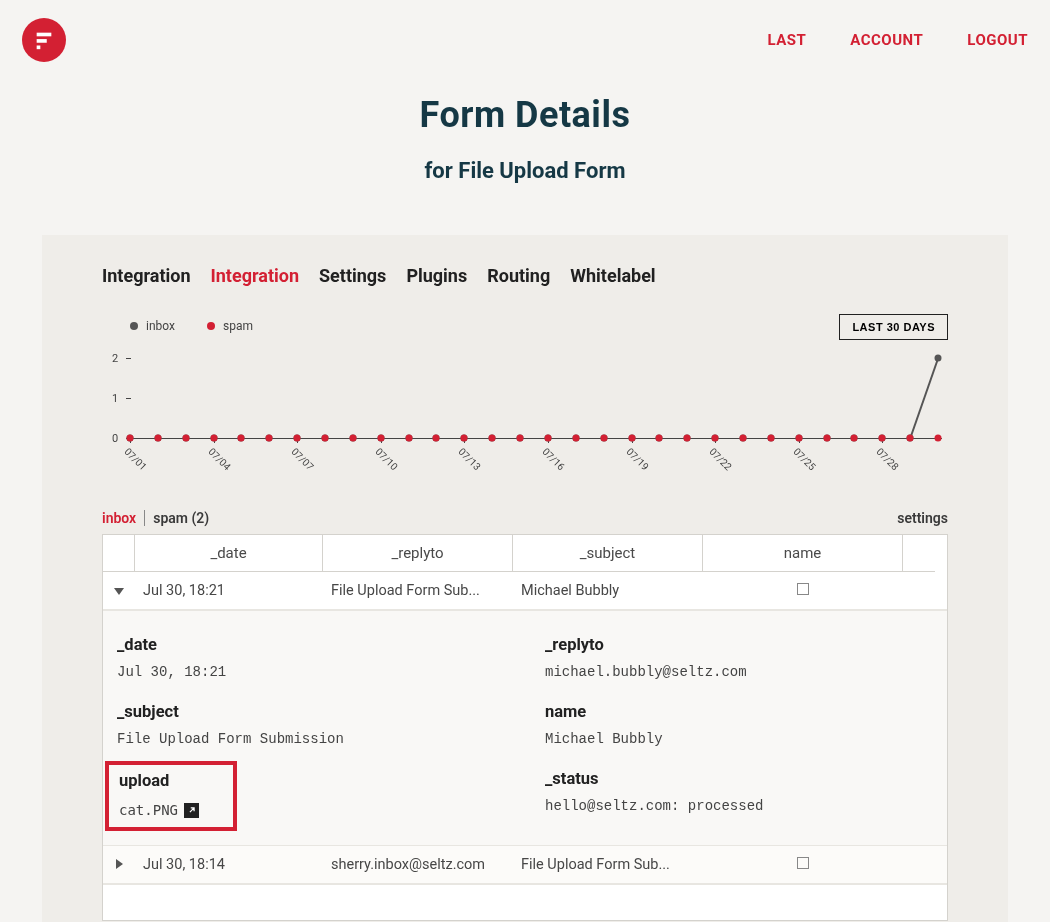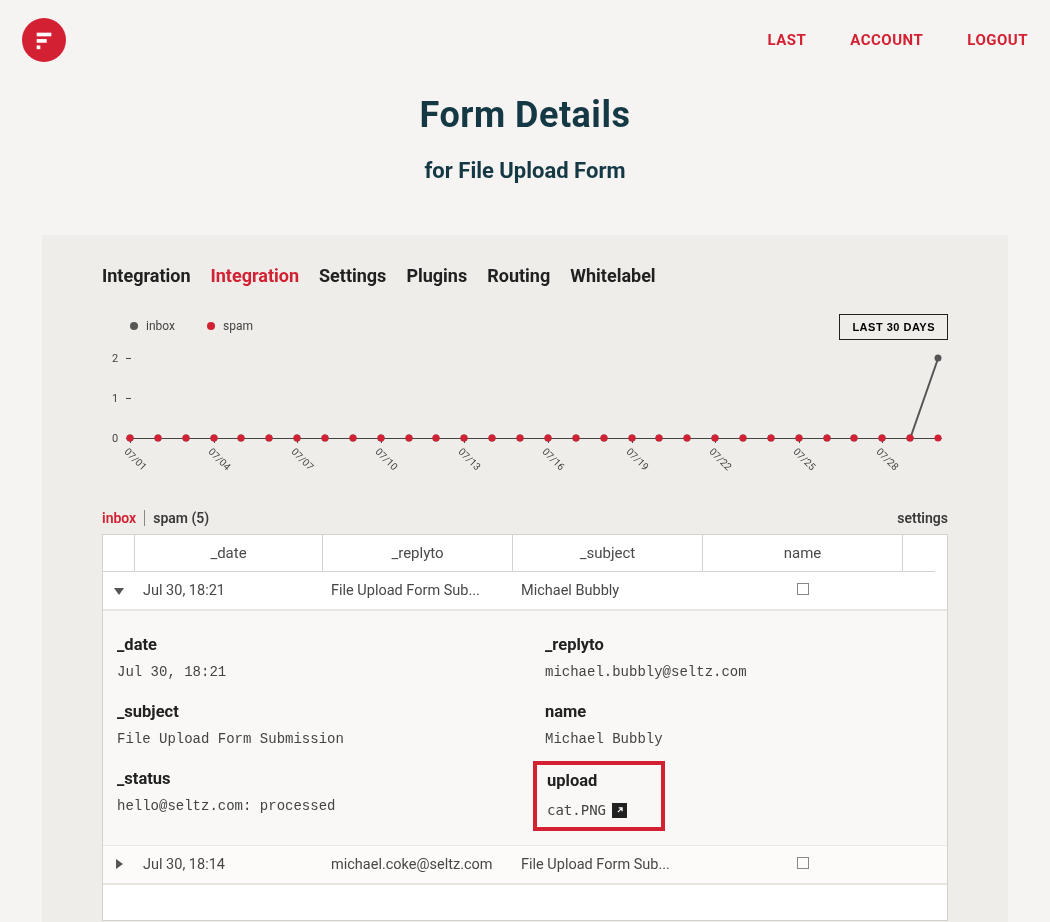--- a/index.html
+++ b/index.html
@@ -401,21 +401,21 @@
         <div class="datapoint" style="left: 780.276px; top: 86px; background: rgb(211, 32, 51);"></div>
         <div class="datapoint" style="left: 808.138px; top: 86px; background: rgb(211, 32, 51);"></div>
         <div class="datapoint" style="left: 836px; top: 86px; background: rgb(211, 32, 51);"></div>
       </div>
   </div>
 
   <div class="sub-tabs">
     <div class="left">
       <a class="active">inbox</a>
       <span class="vdiv"></span>
-      <a class="inactive">spam (5)</a>
+      <a class="inactive">spam (2)</a>
     </div>
     <a class="settings">settings</a>
   </div>
 
   <div class="grid">
     <div class="grid-header">
       <div class="cell"></div>
       <div class="cell">_date</div>
       <div class="cell">_replyto</div>
       <div class="cell">_subject</div>
@@ -440,44 +440,44 @@
         <h4>_replyto</h4>
         <p>michael.bubbly@seltz.com</p>
       </div>
       <div class="field">
         <h4>_subject</h4>
         <p>File Upload Form Submission</p>
       </div>
       <div class="field">
         <h4>name</h4>
         <p>Michael Bubbly</p>
-      </div>
-      <div class="field">
-        <h4>_status</h4>
-        <p>hello@seltz.com: processed</p>
       </div>
       <div class="field">
         <div class="upload-hl">
           <h4>upload</h4>
           <span class="upload-link">
             <span>cat.PNG</span>
             <span class="ext-icon">
               <svg viewBox="0 0 24 24" stroke="#fff" stroke-width="3" fill="none">
                   <path d="M7 17 L17 7 M9 7 H17 V15"></path>
                 </svg>
             </span>
           </span>
         </div>
       </div>
+      <div class="field">
+        <h4>_status</h4>
+        <p>hello@seltz.com: processed</p>
+      </div>
     </div>
 
     <div class="grid-row">
       <div class="cell" style="text-align:center"><span class="rc-triangle right"></span></div>
       <div class="cell">Jul 30, 18:14</div>
-      <div class="cell">michael.coke@seltz.com</div>
+      <div class="cell">sherry.inbox@seltz.com</div>
       <div class="cell">File Upload Form Sub...</div>
       <div class="cell" style="text-align:center"><span class="checkbox"></span></div>
     </div>
 
     <div style="height:36px;background:#fff;border-top:1px solid #e8e6e1;"></div>
   </div>
 
 </div>
 
 </body></html>

